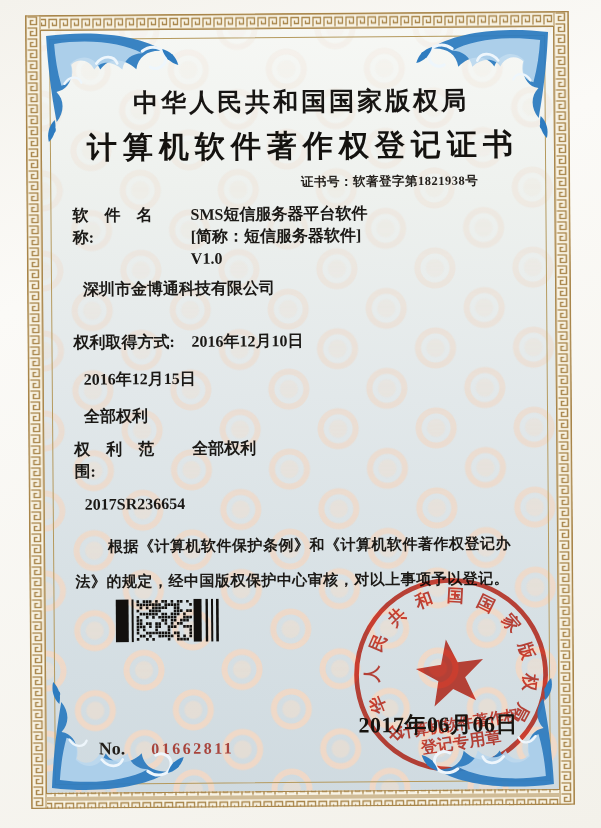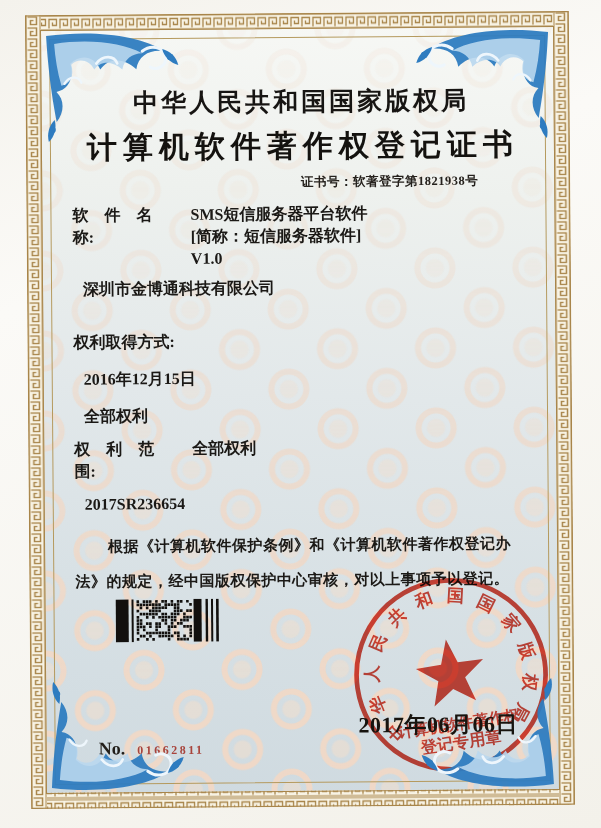--- a/index.html
+++ b/index.html
@@ -65,22 +65,22 @@
     mix-blend-mode:multiply;opacity:.92;}
   .ring-ch{font-size:16.5px;font-weight:700;fill:#d5392b;text-anchor:middle;
     font-family:"Liberation Serif","DejaVu Serif",serif;}
   .seal-line{fill:#d5392b;font-weight:700;text-anchor:middle;
     font-family:"Liberation Serif","DejaVu Serif",serif;}
   .issue-date{
     position:absolute;left:312px;top:682px;z-index:5;
     font-size:22px;font-weight:700;color:#17140f;letter-spacing:.5px;
   }
   .serial{position:absolute;left:52px;top:708px;z-index:2;font-weight:700;}
-  .serial .no-prefix{font-size:18px;color:#221e19;margin-right:12px;}
-  .serial .no-digits{font-size:12px;color:#a8443c;letter-spacing:2.5px;}
+  .serial .no-prefix{font-size:18px;color:#221e19;margin-right:26px;}
+  .serial .no-digits{font-size:16px;color:#a8443c;letter-spacing:2.5px;}
 </style>
 </head>
 <body>
 
 <div class="cert">
 
   <div class="paper">
     <div class="watermark"></div>
 
     <div class="content">
@@ -97,20 +97,21 @@
             <div>SMS短信服务器平台软件</div>
             <div>[简称：短信服务器软件]</div>
             <div>V1.0</div>
           </span>
         </div>
         <div class="row r1">
           <span class="val">深圳市金博通科技有限公司</span>
         </div>
         <div class="row r2">
           <span class="lbl">权利取得方式:</span>
+          <span class="val">2016年12月10日</span>
         </div>
         <div class="row r3">
           <span class="val">2016年12月15日</span>
         </div>
         <div class="row r4">
           <span class="val">全部权利</span>
         </div>
         <div class="row r5">
           <span class="lbl">权　利　范　围:</span>
           <span class="val">全部权利</span>

